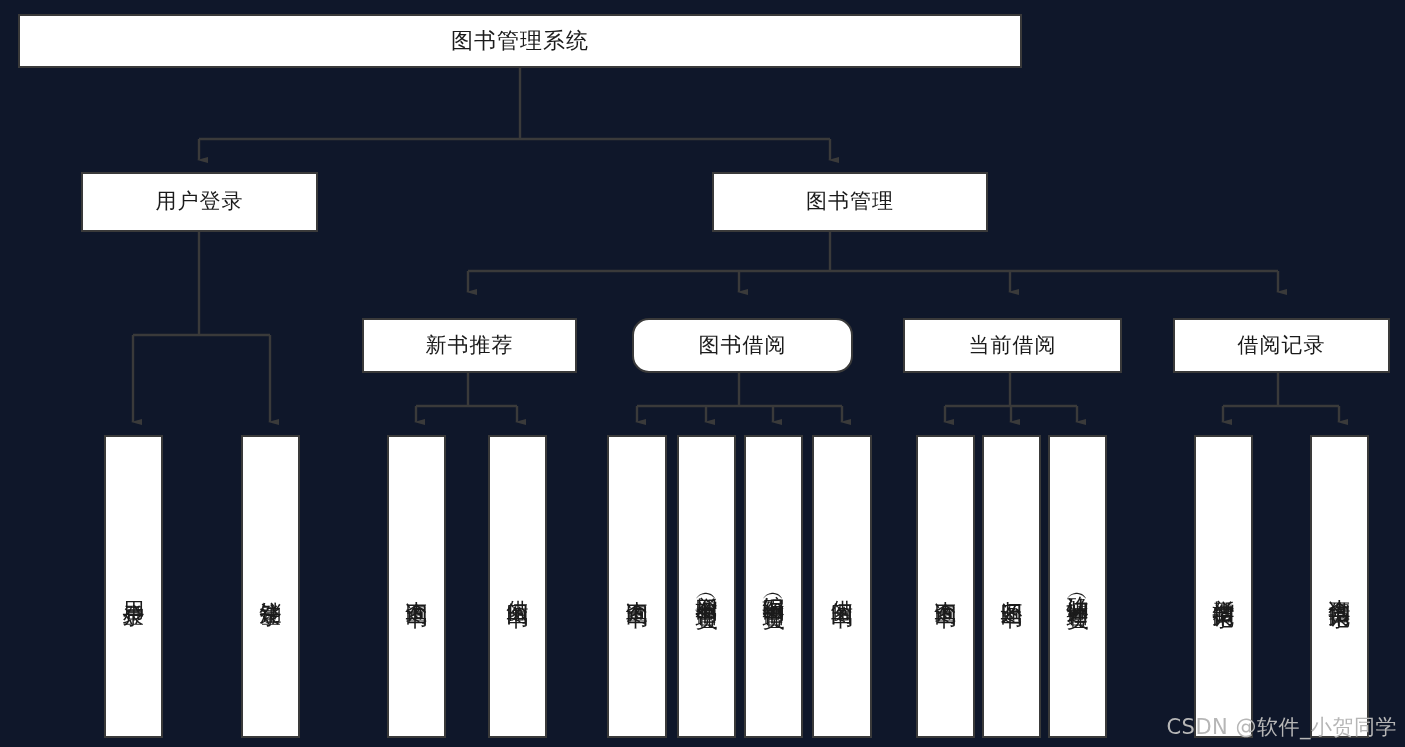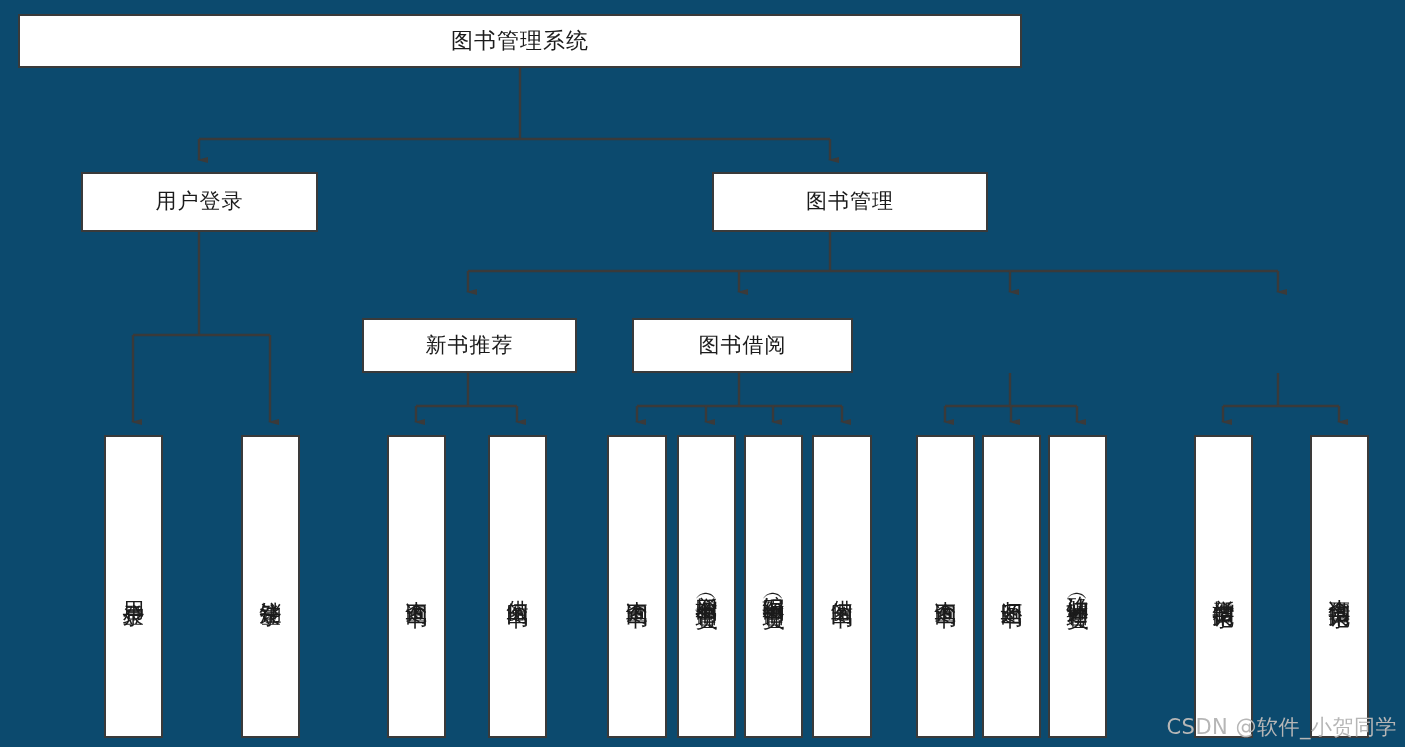--- a/index.html
+++ b/index.html
@@ -7,21 +7,21 @@
     padding: 0;
     background: #ffffff;
   }
   body {
     font-family: "DejaVu Sans", "Liberation Sans", sans-serif;
   }
   #canvas {
     position: relative;
     width: 1405px;
     height: 747px;
-    background: #0c4a6e;
+    background: #0f172a;
     overflow: hidden;
   }
   svg#wires {
     position: absolute;
     left: 0;
     top: 0;
     width: 1405px;
     height: 747px;
     pointer-events: none;
   }
@@ -135,22 +135,28 @@
   <div class="node l1" style="left:81px; top:172px; width:237px; height:60px;">
     <span class="node-label">用户登录</span>
   </div>
   <div class="node l1" style="left:712px; top:172px; width:276px; height:60px;">
     <span class="node-label">图书管理</span>
   </div>
 
   <div class="node l2" style="left:362px; top:318px; width:215px; height:55px;">
     <span class="node-label">新书推荐</span>
   </div>
-  <div class="node l2" style="left:632px; top:318px; width:221px; height:55px;">
+  <div class="node l2" style="left:632px; top:318px; width:221px; height:55px;border-radius:17px;">
     <span class="node-label">图书借阅</span>
+  </div>
+  <div class="node l2" style="left:903px; top:318px; width:219px; height:55px;">
+    <span class="node-label">当前借阅</span>
+  </div>
+  <div class="node l2" style="left:1173px; top:318px; width:217px; height:55px;">
+    <span class="node-label">借阅记录</span>
   </div>
 
   <div class="leaf" style="left:104px; top:435px; width:59px; height:303px;">
     <span class="leaf-label">用户登录</span>
   </div>
   <div class="leaf" style="left:241px; top:435px; width:59px; height:303px;">
     <span class="leaf-label">注销登录</span>
   </div>
 
   <div class="leaf" style="left:387px; top:435px; width:59px; height:303px;">

